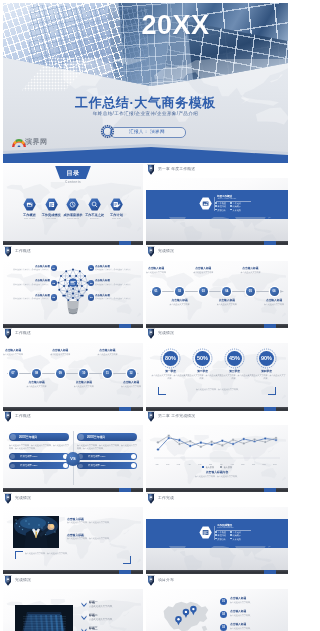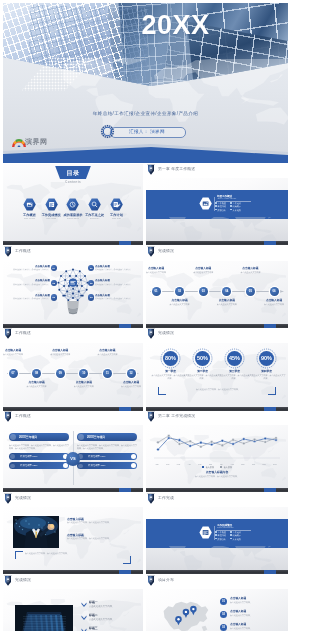--- a/index.html
+++ b/index.html
@@ -289,20 +289,21 @@
       <div class="cv-mid"></div>
     </div>
     <div class="cv-halftone"></div>
     <svg class="cv-map" viewBox="60 20 290 140" preserveAspectRatio="none">
       <use href="#worldmap" fill="url(#dotpat)" opacity=".95"></use>
     </svg>
     <div class="cv-wedge2"></div>
     <div class="cv-wedge"></div>
 
     <div class="cv-20xx"><span>20XX</span></div>
+    <div class="cv-title">工作总结·大气商务模板</div>
     <div class="cv-sub">年终总结/工作汇报/企业宣传/企业形象/产品介绍</div>
     <div class="cv-pill"></div>
     <div class="cv-pilltxt">汇报人： 演界网</div>
     <svg class="cv-gear" viewBox="0 0 30 30">
       <g fill="none" stroke="#2f5eac" stroke-width="2.2">
         <circle cx="15" cy="15" r="8.4"></circle>
       </g>
       <g id="gearteeth" fill="#2a4f90">
           <rect x="25.1" y="13.5" width="3" height="3" transform="rotate(0 26.6 15)"></rect>
           <rect x="24.217002577130927" y="17.939127815435043" width="3" height="3" transform="rotate(22.5 25.717002577130927 19.439127815435043)"></rect>

